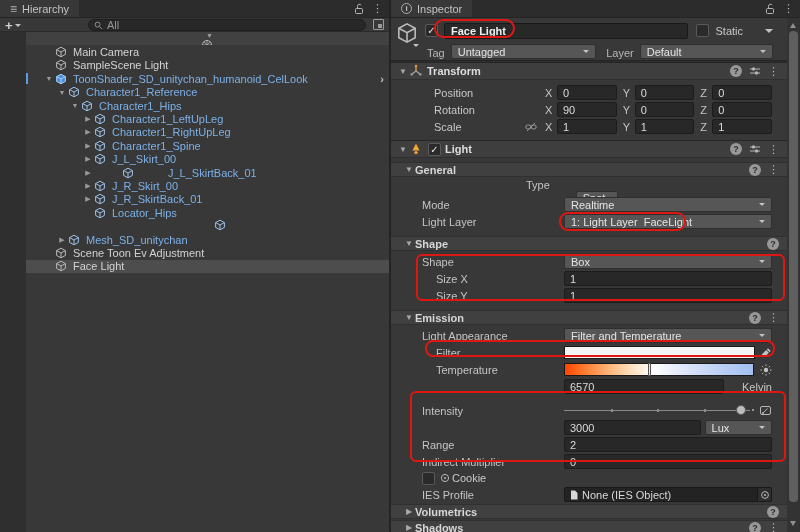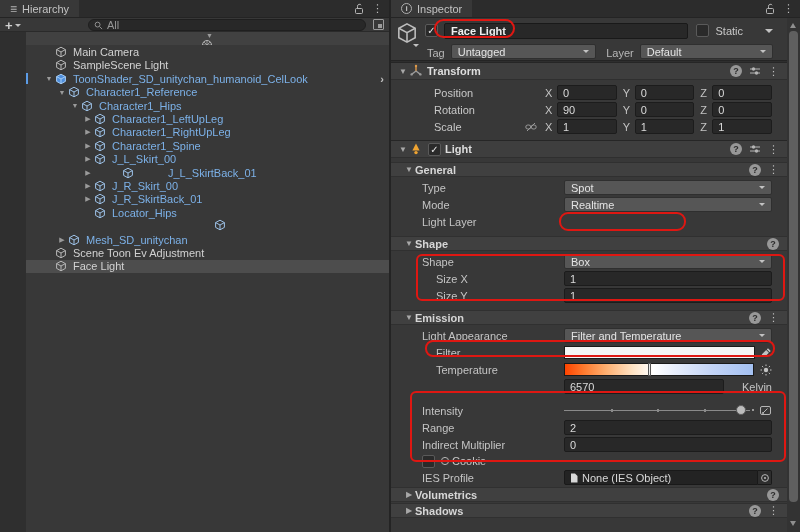--- a/index.html
+++ b/index.html
@@ -491,36 +491,40 @@
       <div class="gap4"></div>
 
       <div class="sbar">
         <span class="fold">▼</span>
         <span class="title">General</span>
         <span class="hicons">
             <span class="help">?</span>
             <span class="kebab">⋮</span>
           </span>
       </div>
-      <div class="irow" style="margin-top:2px;">
+      <div class="irow" style="margin-top:2px;flex-direction:column;">
         <span class="lbl">Type</span>
         <span class="dd val">
             <span>Spot</span>
             <span class="caret caret-sm"></span>
           </span>
       </div>
       <div class="irow">
         <span class="lbl">Mode</span>
         <span class="dd val">
             <span>Realtime</span>
             <span class="caret caret-sm"></span>
           </span>
       </div>
       <div class="irow">
         <span class="lbl">Light Layer</span>
+        <span class="dd val">
+            <span class="pre">1: Light Layer  FaceLight</span>
+            <span class="caret caret-sm"></span>
+          </span>
       </div>
 
       <div class="gap6"></div>
 
       <div class="sbar">
         <span class="fold">▼</span>
         <span class="title">Shape</span>
         <span class="hicons">
             <span class="help">?</span>
           </span>
@@ -600,20 +604,28 @@
           <span style="position:absolute;right:0;top:2px;">
             <svg width="13" height="13" viewBox="0 0 13 13">
                 <rect x="1.5" y="2.5" width="10" height="8" rx="1.5" fill="none" stroke="#b5b5b5"></rect>
                 <path d="M4 9 L8.5 4.5" stroke="#b5b5b5"></path>
                 <circle cx="4" cy="9" r="1" fill="#b5b5b5"></circle>
               </svg>
           </span>
         </span>
       </div>
       <div class="irow">
+        <span class="lbl"></span>
+        <span class="nf" style="width:145px;">3000</span>
+        <span class="dd" style="width:71px;margin-left:4px;">
+            <span>Lux</span>
+            <span class="caret caret-sm"></span>
+          </span>
+      </div>
+      <div class="irow">
         <span class="lbl">Range</span>
         <span class="nf val">2</span>
       </div>
       <div class="irow">
         <span class="lbl">Indirect Multiplier</span>
         <span class="nf val">0</span>
       </div>
       <div class="irow" style="height:16px;">
         <span class="cbx"></span>
         <span style="margin-left:5px;">

